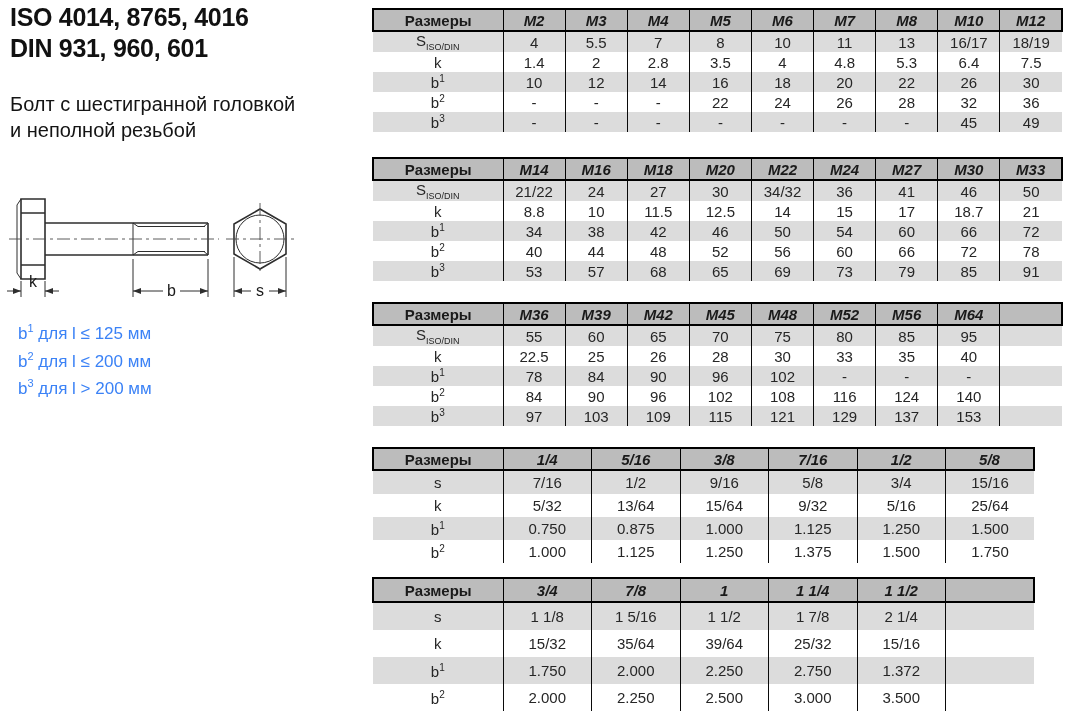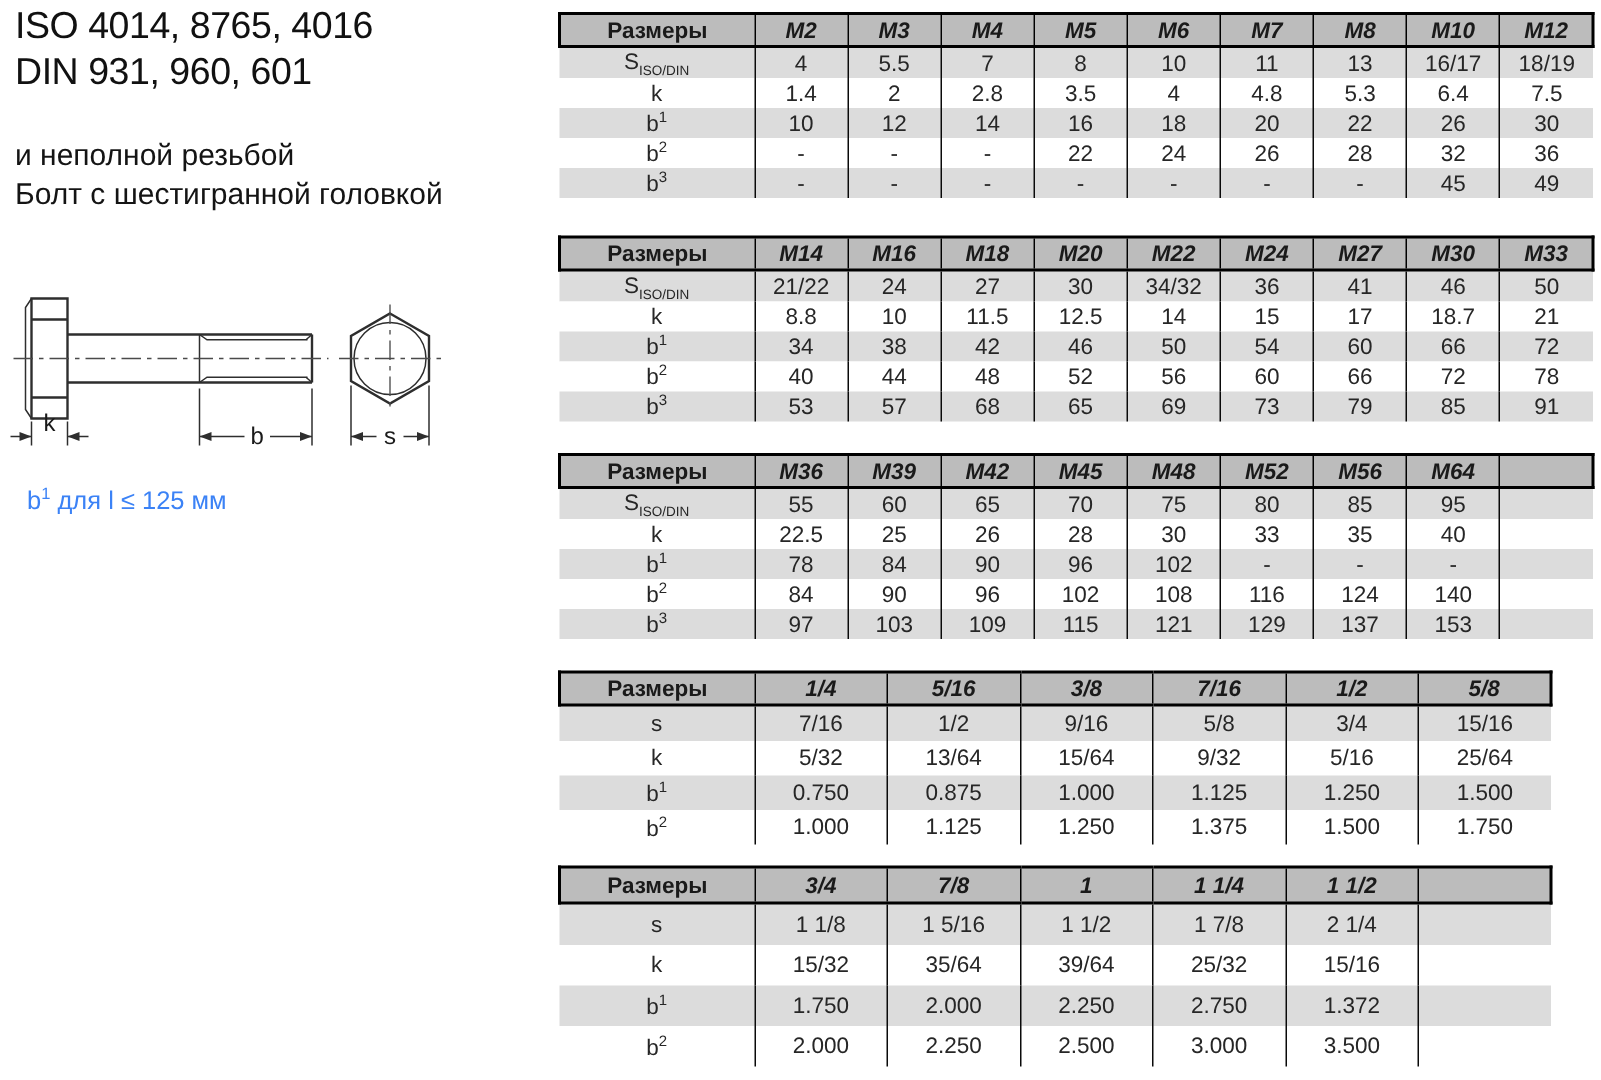--- a/index.html
+++ b/index.html
@@ -2,21 +2,21 @@
 <html><head>
 <meta charset="utf-8">
 <style>
   html,body { margin:0; padding:0; background:#fff; }
   .page {
     position:relative; width:1067px; height:720px; background:#ffffff;
     font-family:"Liberation Sans", sans-serif; color:#1c1c1c; overflow:hidden;
   }
 
   
-  .title { position:absolute; left:10px; top:2px; font-size:25px; font-weight:normal;
+  .title { position:absolute; left:10px; top:2px; font-size:25px; font-weight:bold;
            line-height:1.22; letter-spacing:-0.3px; color:#111; }
   .subtitle { position:absolute; left:10px; top:92px; font-size:20px; line-height:1.28; color:#141414; }
   .drawing { position:absolute; left:5px; top:183px; }
   .notes { position:absolute; left:18px; top:320px; font-size:17px; line-height:1.62; color:#3b82f6; }
   .notes sup { font-size:11px; }
 
   
   .tables { position:absolute; left:372px; top:0; width:695px; height:720px; }
   table.tbl { position:absolute; left:0; border-collapse:collapse; table-layout:fixed;
               font-family:"Liberation Sans", sans-serif; }
@@ -58,22 +58,22 @@
 <body>
 
 <div class="page">
 
   <div class="title">
     <div>ISO 4014, 8765, 4016</div>
     <div>DIN 931, 960, 601</div>
   </div>
 
   <div class="subtitle">
+    <div>Болт с шестигранной головкой</div>
     <div>и неполной резьбой</div>
-    <div>Болт с шестигранной головкой</div>
   </div>
 
   <div class="drawing">
     <svg width="300" height="122" viewBox="0 0 300 122">
 
       <g>
         <path class="ln" d="M16,16 L40,16 L40,96 L16,96 Z"></path>
         <path class="ln" d="M16,30 L40,30 M16,82 L40,82"></path>
         <path class="lnt" d="M16,16 L12,22 L12,90 L16,96"></path>
 
@@ -112,20 +112,22 @@
         <path class="dim" d="M229,108 L246,108 M264,108 L281,108"></path>
         <polygon class="arr" points="229,108 237,105 237,111"></polygon>
         <polygon class="arr" points="281,108 273,105 273,111"></polygon>
         <text class="dimtext" x="251" y="113">s</text>
       </g>
     </svg>
   </div>
 
   <div class="notes">
     <div><span>b</span><sup>1</sup><span> для l ≤ 125 мм</span></div>
+    <div><span>b</span><sup>2</sup><span> для l ≤ 200 мм</span></div>
+    <div><span>b</span><sup>3</sup><span> для l &gt; 200 мм</span></div>
   </div>
 
   <div class="tables">
     <table class="tbl t1">
         <colgroup>
           <col style="width: 130px;">
           <col>
           <col>
           <col>
           <col>

